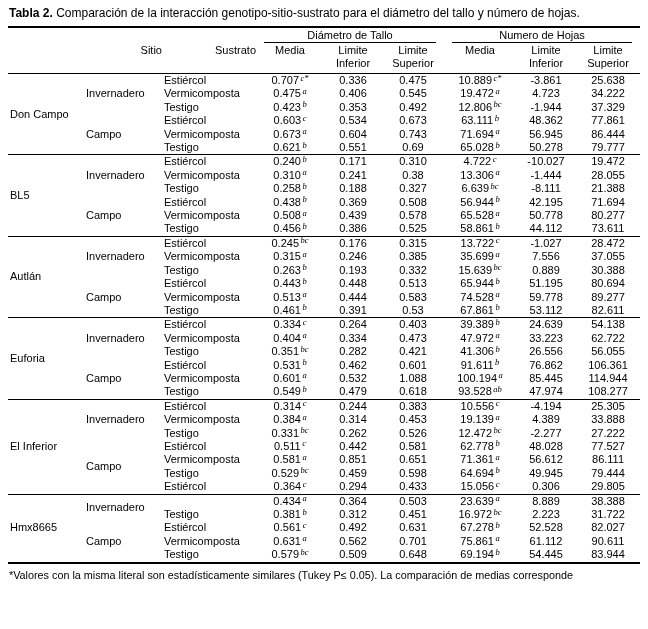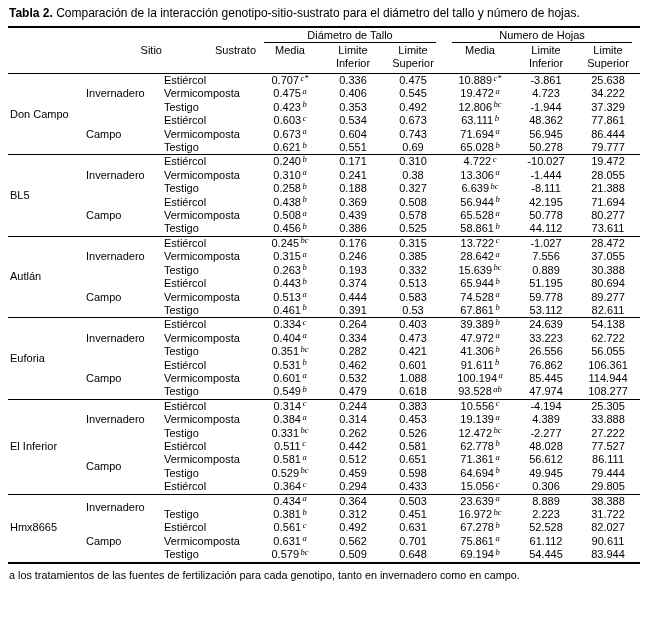--- a/index.html
+++ b/index.html
@@ -257,38 +257,38 @@
           <td class="num"><span>0.315</span></td>
           <td class="num"><span>13.722</span><sup class="sig">c</sup></td>
           <td class="num"><span>-1.027</span></td>
           <td class="num"><span>28.472</span></td>
         </tr>
         <tr>
           <td class="txt">Vermicomposta</td>
           <td class="num"><span>0.315</span><sup class="sig">a</sup></td>
           <td class="num"><span>0.246</span></td>
           <td class="num"><span>0.385</span></td>
-          <td class="num"><span>28.642</span><sup class="sig">a</sup></td>
+          <td class="num"><span>35.699</span><sup class="sig">a</sup></td>
           <td class="num"><span>7.556</span></td>
           <td class="num"><span>37.055</span></td>
         </tr>
         <tr>
           <td class="txt">Testigo</td>
           <td class="num"><span>0.263</span><sup class="sig">b</sup></td>
           <td class="num"><span>0.193</span></td>
           <td class="num"><span>0.332</span></td>
           <td class="num"><span>15.639</span><sup class="sig">bc</sup></td>
           <td class="num"><span>0.889</span></td>
           <td class="num"><span>30.388</span></td>
         </tr>
         <tr>
           <td class="txt" rowspan="3">Campo</td>
           <td class="txt">Estiércol</td>
           <td class="num"><span>0.443</span><sup class="sig">b</sup></td>
-          <td class="num"><span>0.374</span></td>
+          <td class="num"><span>0.448</span></td>
           <td class="num"><span>0.513</span></td>
           <td class="num"><span>65.944</span><sup class="sig">b</sup></td>
           <td class="num"><span>51.195</span></td>
           <td class="num"><span>80.694</span></td>
         </tr>
         <tr>
           <td class="txt">Vermicomposta</td>
           <td class="num"><span>0.513</span><sup class="sig">a</sup></td>
           <td class="num"><span>0.444</span></td>
           <td class="num"><span>0.583</span></td>
@@ -397,21 +397,21 @@
           <td class="num"><span>0.511</span><sup class="sig">c</sup></td>
           <td class="num"><span>0.442</span></td>
           <td class="num"><span>0.581</span></td>
           <td class="num"><span>62.778</span><sup class="sig">b</sup></td>
           <td class="num"><span>48.028</span></td>
           <td class="num"><span>77.527</span></td>
         </tr>
         <tr>
           <td class="txt">Vermicomposta</td>
           <td class="num"><span>0.581</span><sup class="sig">a</sup></td>
-          <td class="num"><span>0.512</span></td>
+          <td class="num"><span>0.851</span></td>
           <td class="num"><span>0.651</span></td>
           <td class="num"><span>71.361</span><sup class="sig">a</sup></td>
           <td class="num"><span>56.612</span></td>
           <td class="num"><span>86.111</span></td>
         </tr>
         <tr>
           <td class="txt">Testigo</td>
           <td class="num"><span>0.529</span><sup class="sig">bc</sup></td>
           <td class="num"><span>0.459</span></td>
           <td class="num"><span>0.598</span></td>
@@ -473,16 +473,16 @@
           <td class="num"><span>0.509</span></td>
           <td class="num"><span>0.648</span></td>
           <td class="num"><span>69.194</span><sup class="sig">b</sup></td>
           <td class="num"><span>54.445</span></td>
           <td class="num"><span>83.944</span></td>
         </tr>
       </tbody>
   </table>
 
   <div class="footnote">
-    <div>a los tratamientos de las fuentes de fertilización para cada genotipo, tanto en invernadero como en campo.</div>
+    <div>*Valores con la misma literal son estadísticamente similares (Tukey P≤ 0.05). La comparación de medias corresponde</div>
   </div>
 
 </div>
 
 </body></html>

